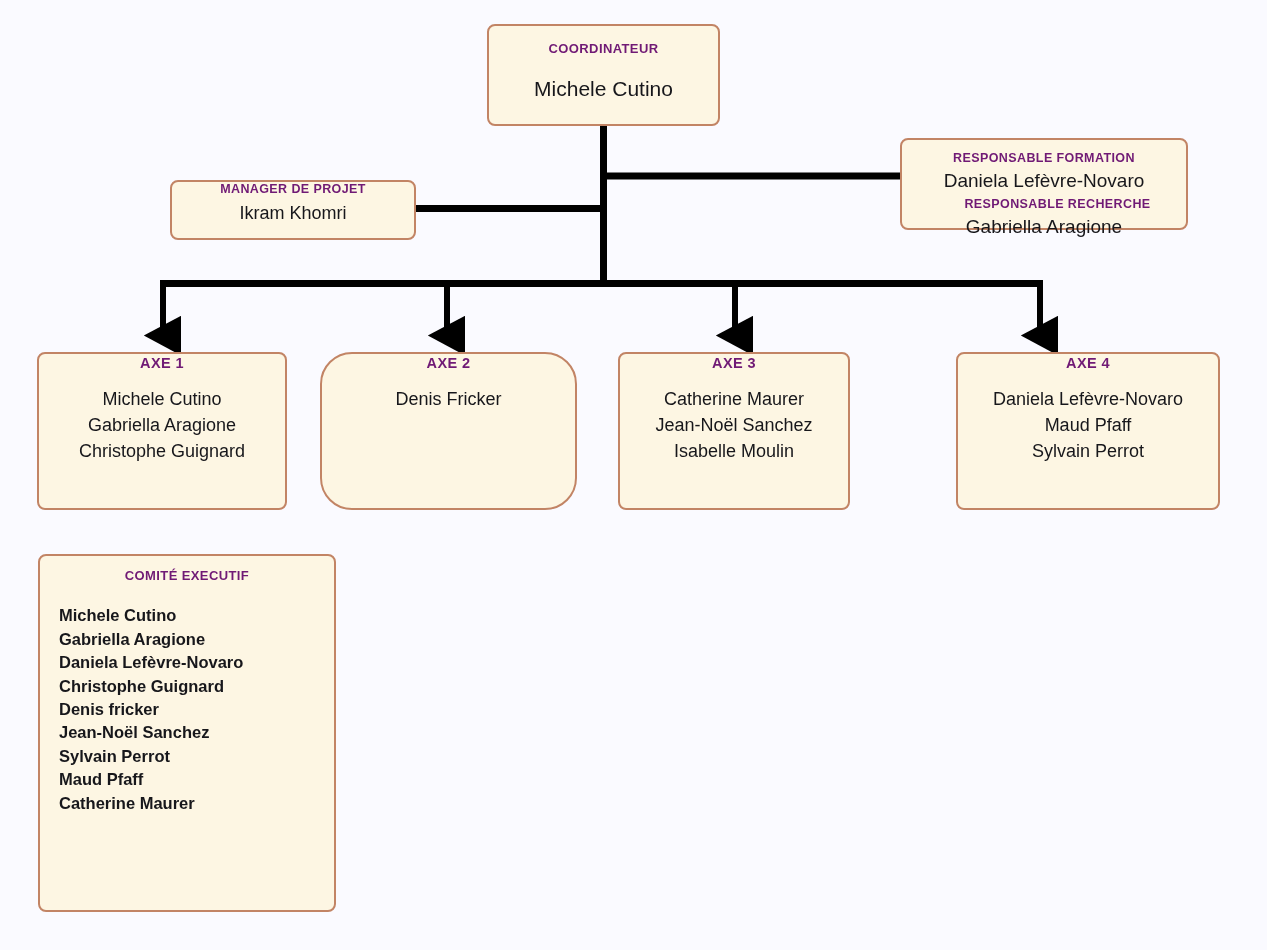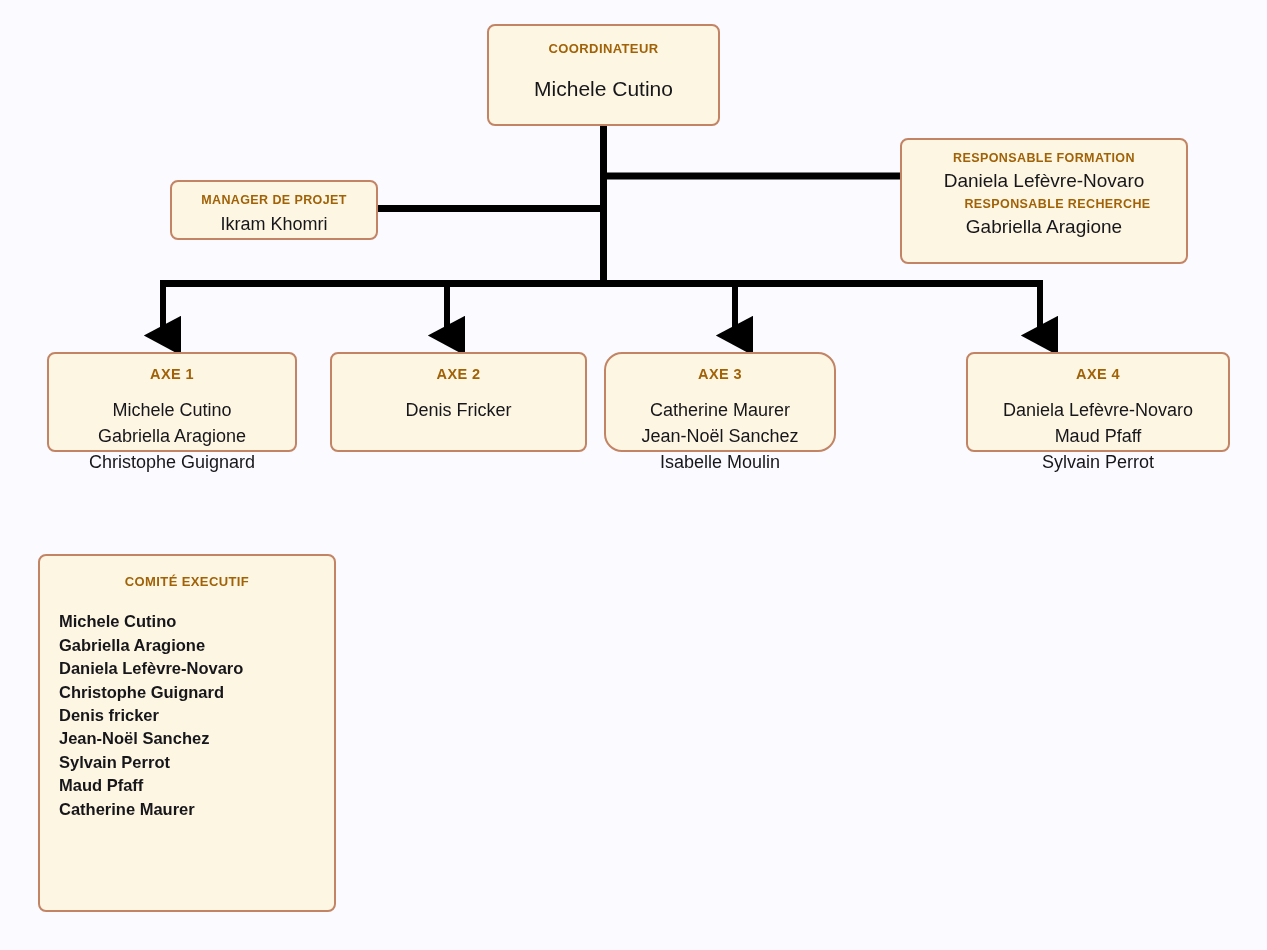--- a/index.html
+++ b/index.html
@@ -25,78 +25,75 @@
   
   .node {
     position: absolute;
     background: #fdf6e3;
     border: 2px solid #c28465;
     border-radius: 8px;
     text-align: center;
     z-index: 3;
   }
   .node-label {
-    color: #a16207;
+    color: #701a75;
     font-weight: bold;
     letter-spacing: 0.4px;
     line-height: 1.25;
   }
   .node-name {
     color: #17171b;
     line-height: 1.28;
   }
 
   
   #node-coordinator {
     left: 487px; top: 24px; width: 233px; height: 102px;
     padding-top: 15px;
   }
   #node-coordinator .node-label { font-size: 13px; }
   #node-coordinator .node-name { font-size: 21px; margin-top: 19px; }
 
   
   #node-manager {
-    left: 170px; top: 180px; width: 208px; height: 60px;
-    padding-top: 11px;
+    left: 170px; top: 180px; width: 246px; height: 60px;
   }
   #node-manager .node-label { font-size: 12.5px; }
   #node-manager .node-name { font-size: 18px; margin-top: 4px; }
 
   
   #node-responsables {
-    left: 900px; top: 138px; width: 288px; height: 126px;
+    left: 900px; top: 138px; width: 288px; height: 92px;
     padding-top: 11px;
   }
   #node-responsables .node-label { font-size: 12.5px; }
   #node-responsables .node-name { font-size: 19px; margin-top: 2px; }
   #node-responsables .node-label.second { margin-top: 4px; margin-left: 27px; }
 
   
   .axe {
-    top: 352px; height: 100px;
-    padding-top: 11px;
-    margin-left: 10px;
+    top: 352px; height: 158px;
   }
   .axe .node-label { font-size: 14.5px; }
   .axe .axe-members {
     margin-top: 15px;
     font-size: 18px;
     color: #17171b;
     line-height: 1.44;
     position: relative;
   }
   #node-axe1 { left: 37px;  width: 250px; }
-  #node-axe2 { left: 320px; width: 257px; }
-  #node-axe3 { left: 594px; width: 232px; border-radius: 18px; }
+  #node-axe2 { left: 320px; width: 257px; border-radius: 32px; }
+  #node-axe3 { left: 618px; width: 232px; }
   #node-axe4 { left: 956px; width: 264px; }
 
   
   #node-comite {
     left: 38px; top: 554px; width: 298px; height: 358px;
-    padding-top: 18px;
+    padding-top: 12px;
   }
   #node-comite .node-label { font-size: 13px; }
   #node-comite .comite-members {
     margin-top: 20px;
     text-align: left;
     padding-left: 19px;
     font-size: 16.5px;
     color: #17171b;
     font-weight: bold;
     line-height: 1.42;

